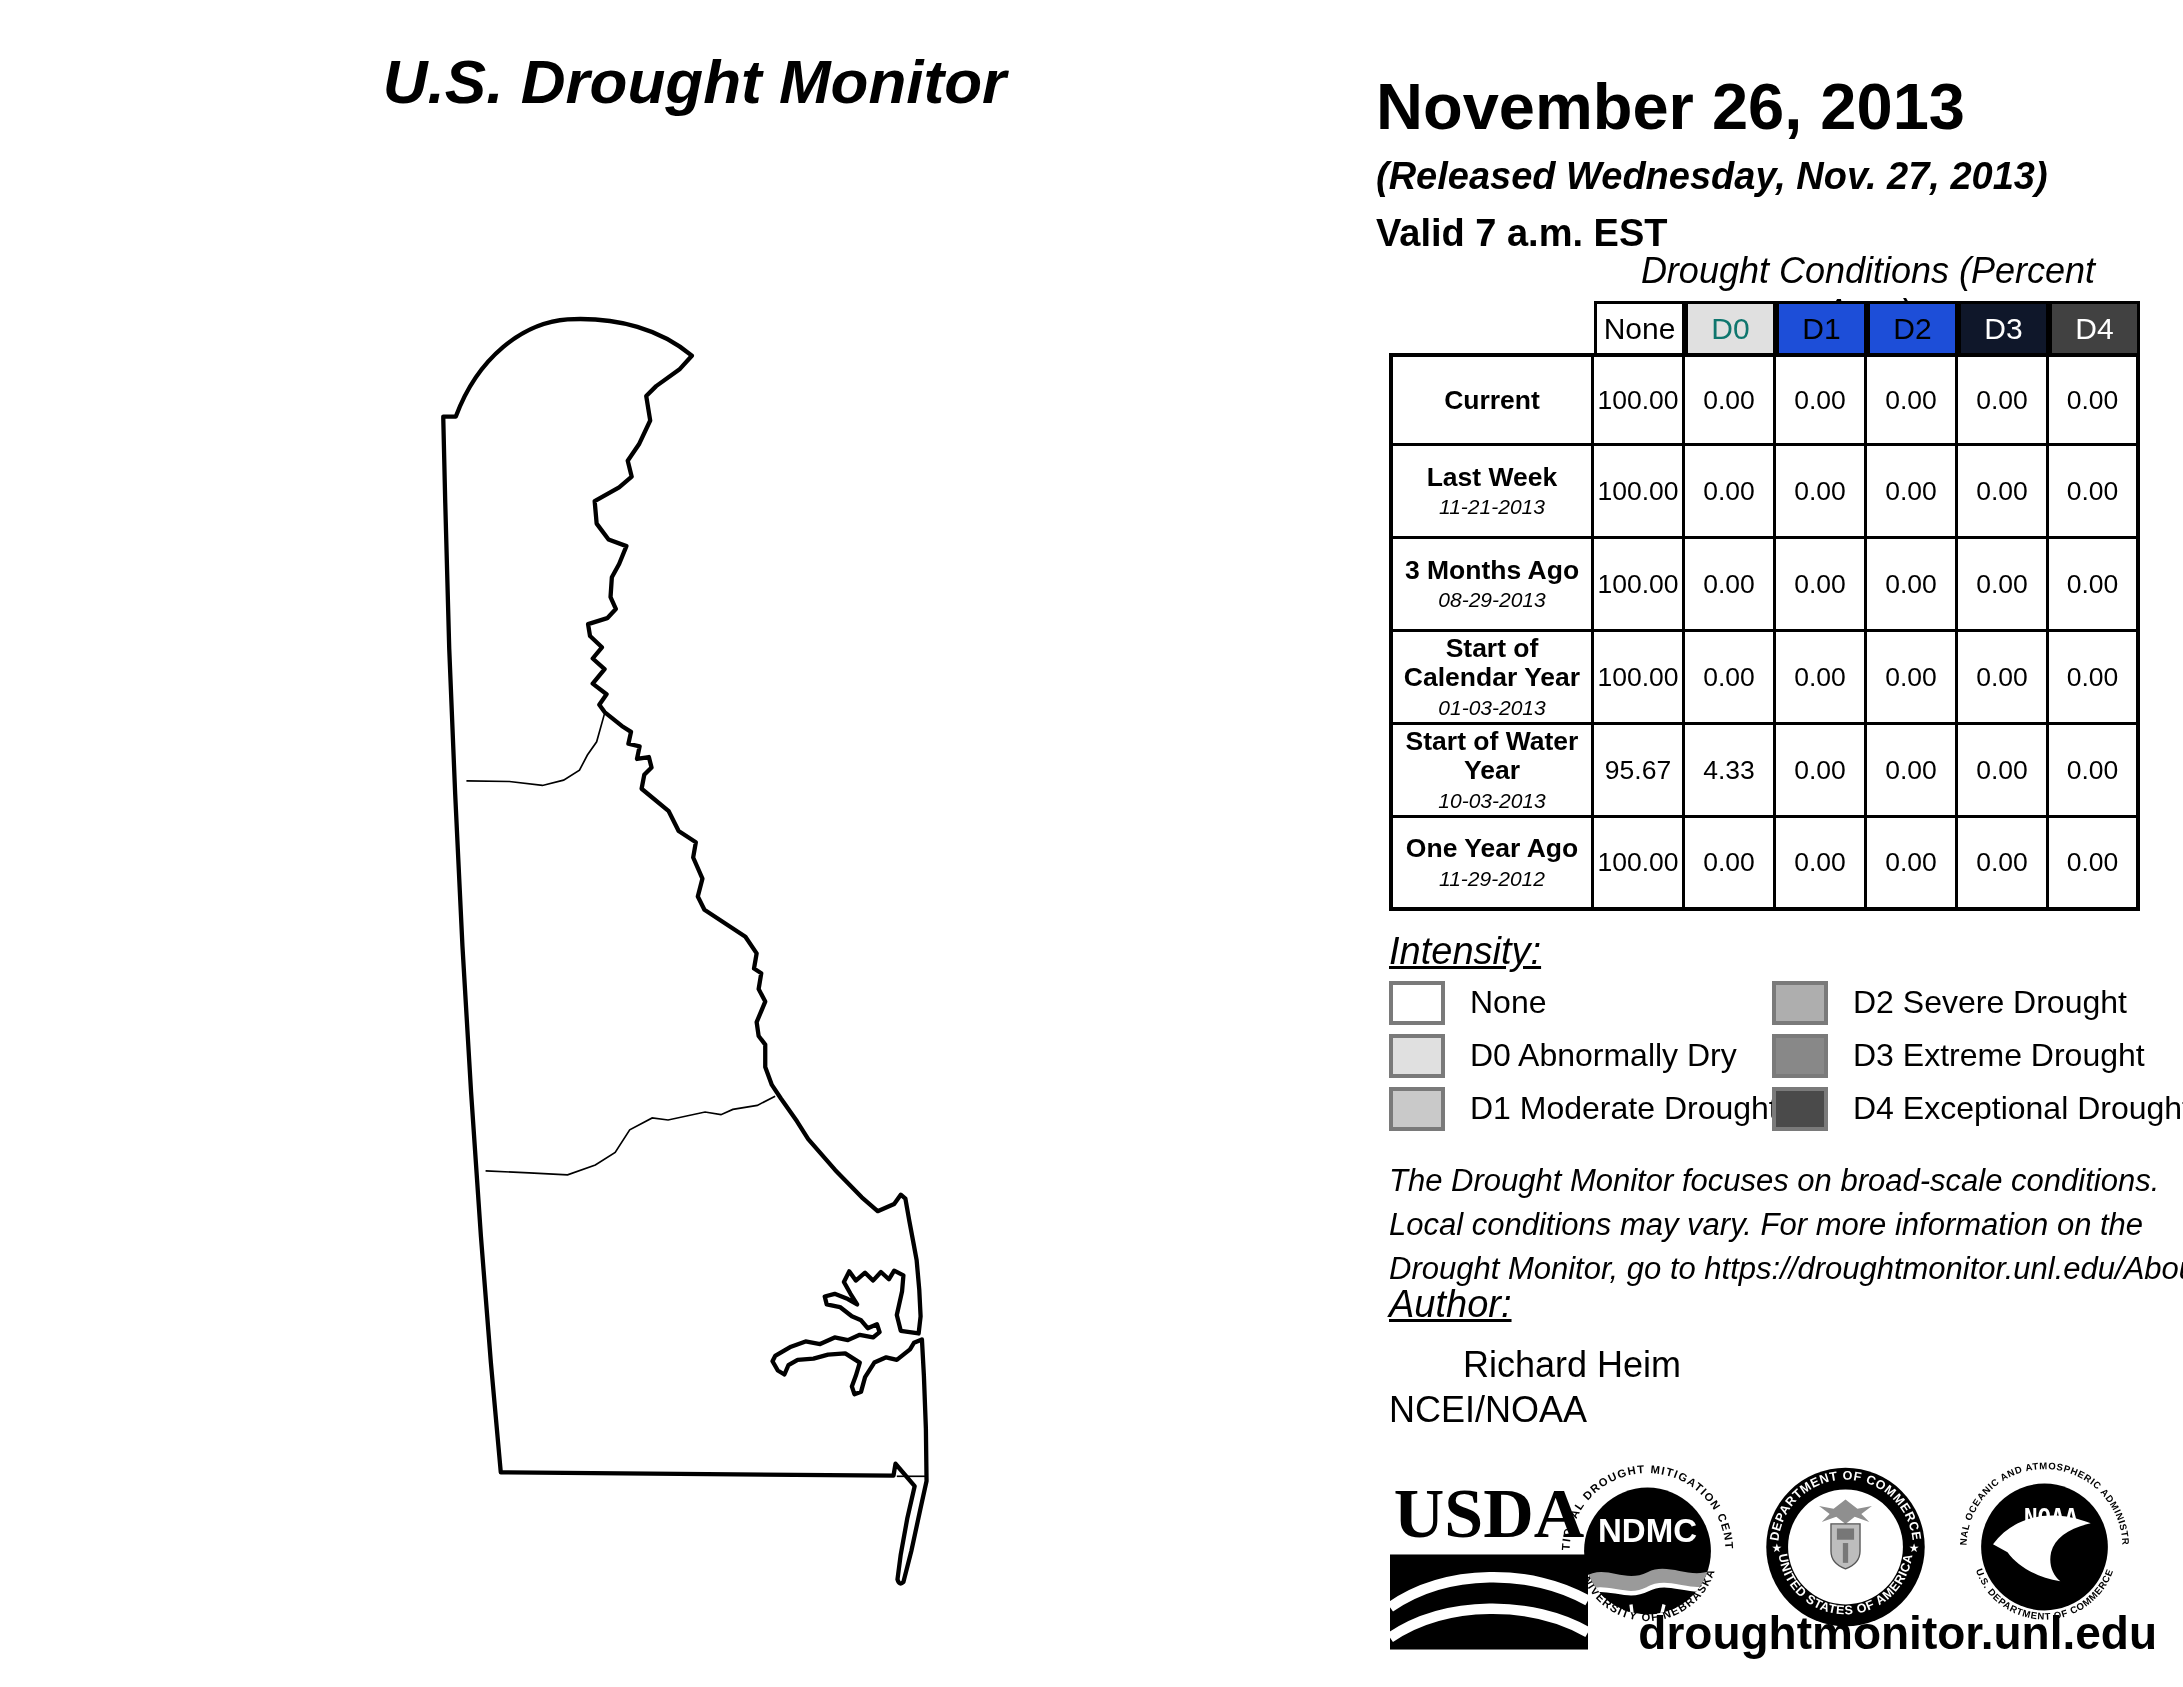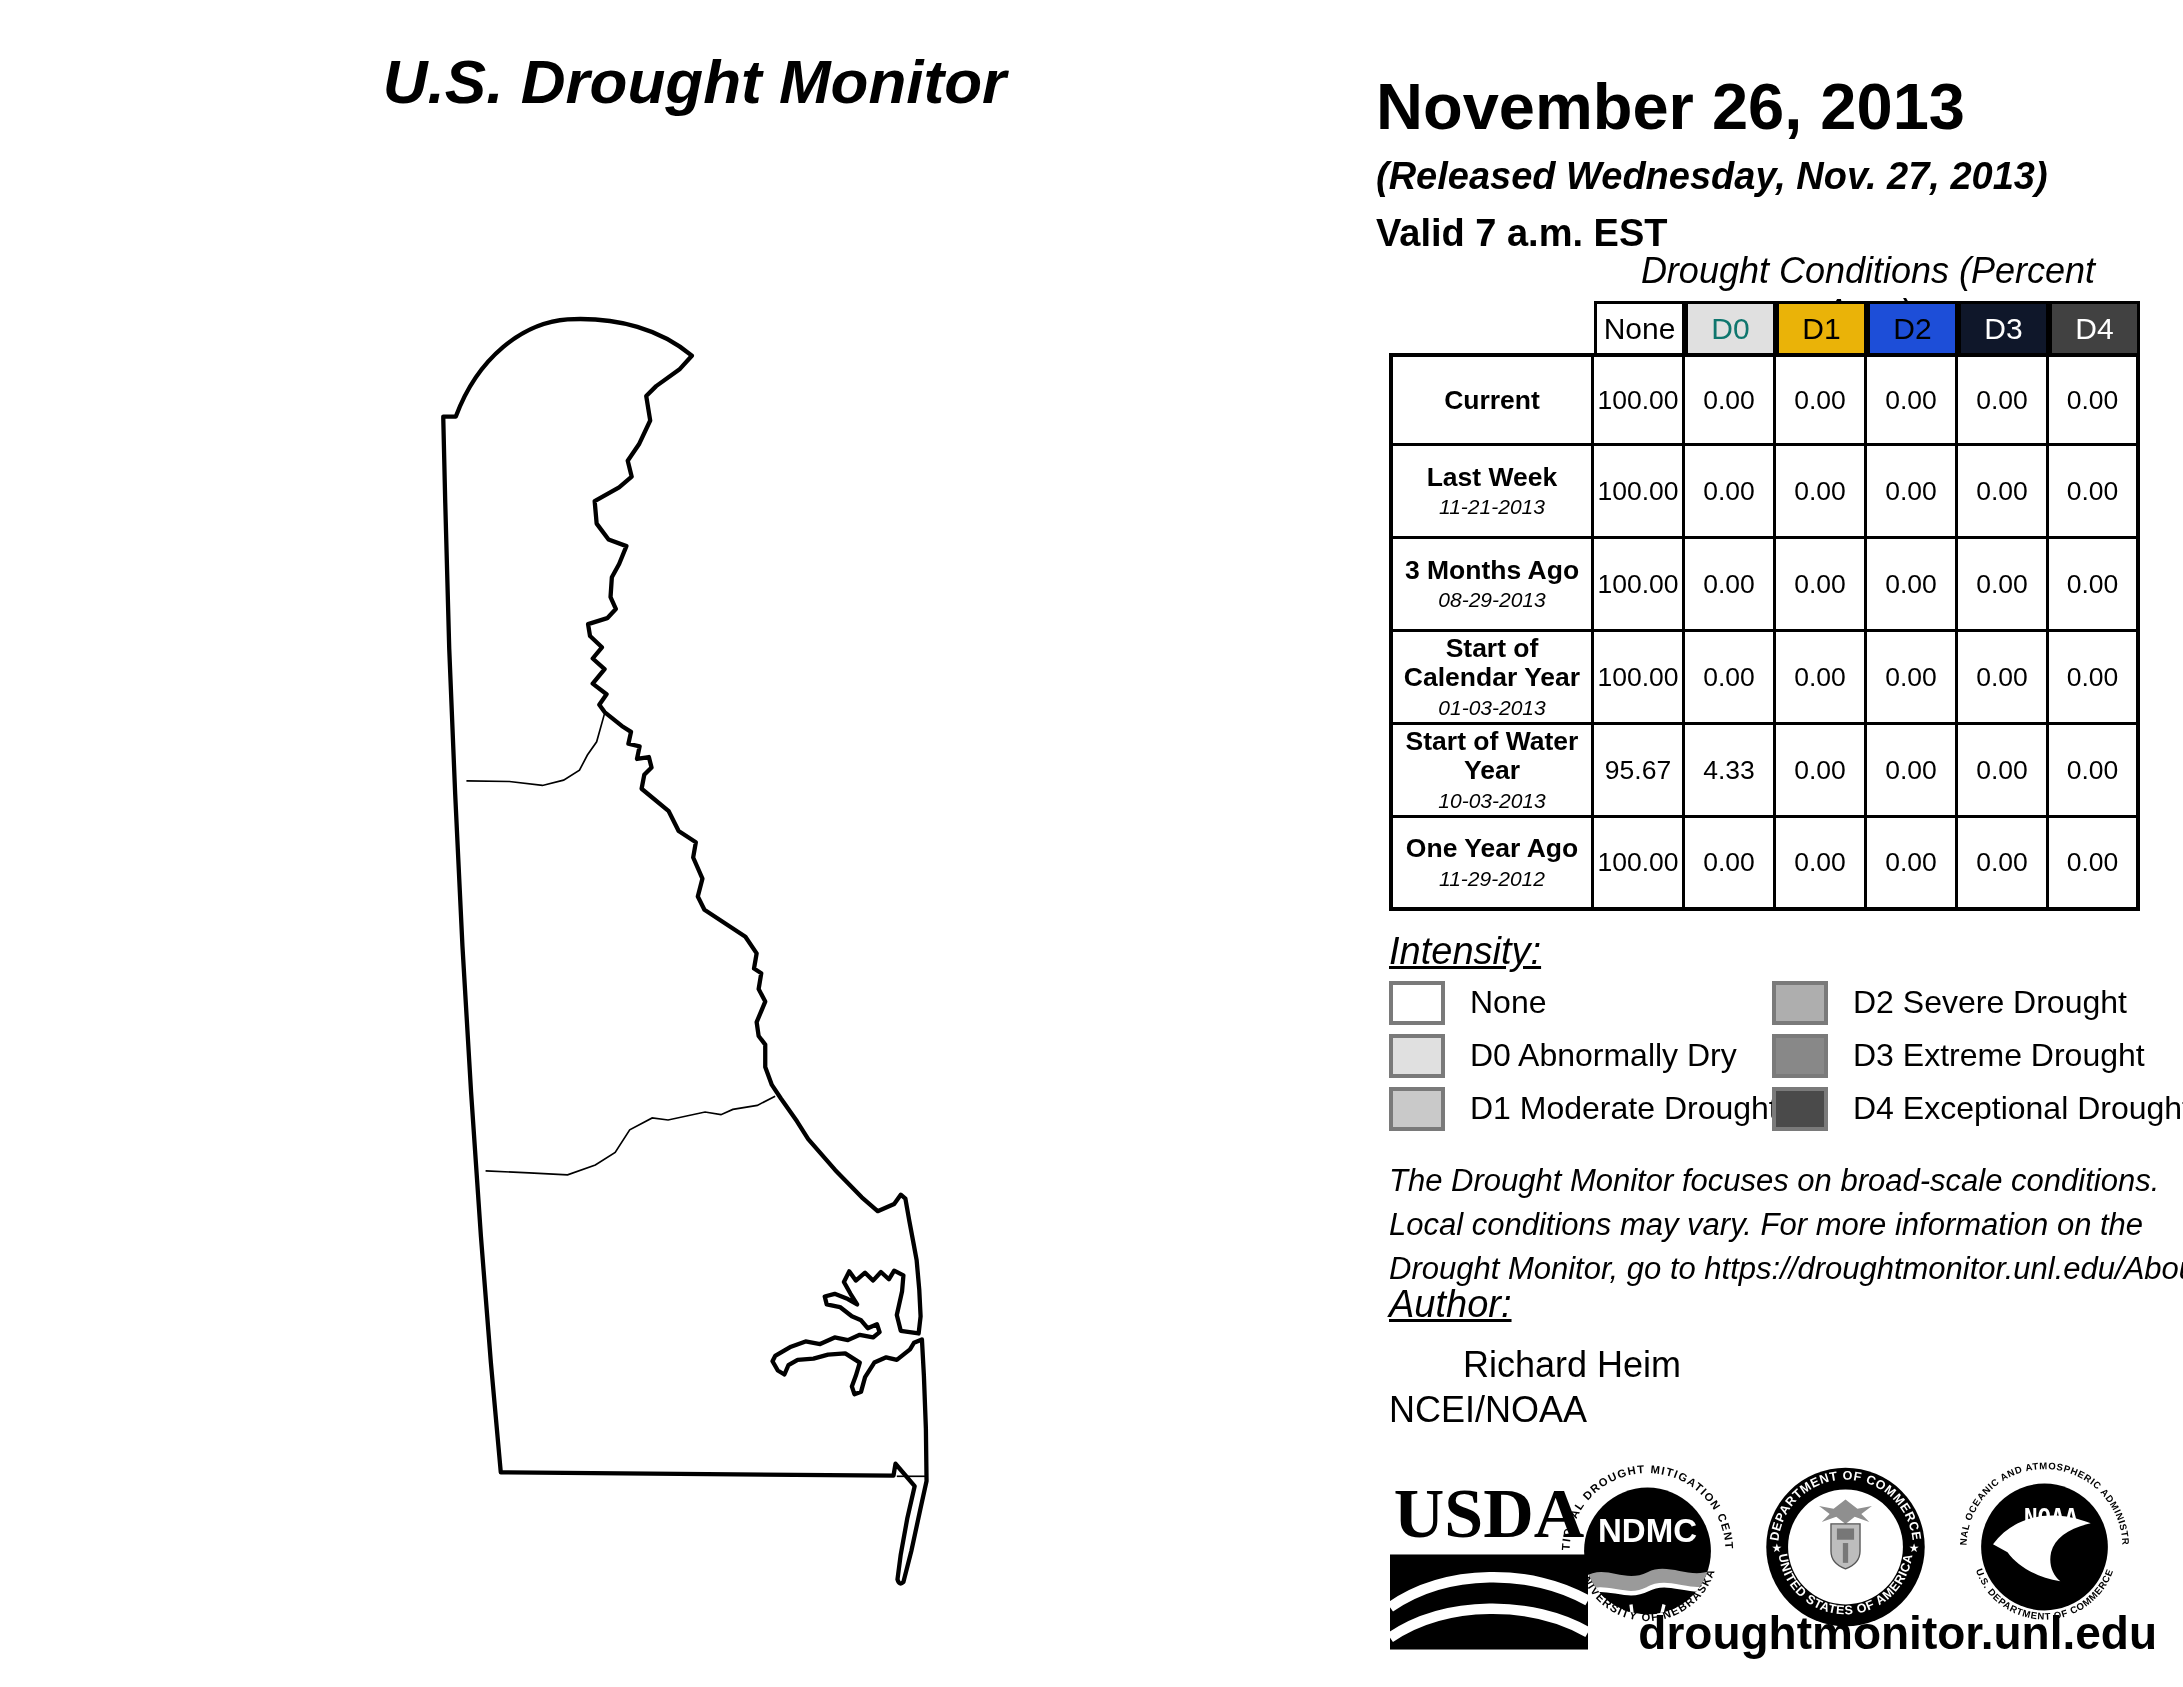--- a/index.html
+++ b/index.html
@@ -111,21 +111,21 @@
   <div id="date-main">November 26, 2013</div>
   <div id="date-released">(Released Wednesday, Nov. 27, 2013)</div>
   <div id="date-valid">Valid 7 a.m. EST</div>
 </div>
 
 <div class="abs" id="table-caption">Drought Conditions (Percent Area)</div>
 
 <div class="abs" id="table-header">
     <div class="hcell" style="background: rgb(255, 255, 255); color: rgb(0, 0, 0);">None</div>
     <div class="hcell" style="background: rgb(224, 224, 224); color: #0f766e;">D0</div>
-    <div class="hcell" style="background: #eab308; color: rgb(0, 0, 0);">D1</div>
+    <div class="hcell" style="background: #1d4ed8; color: rgb(0, 0, 0);">D1</div>
     <div class="hcell" style="background: #1d4ed8; color: rgb(0, 0, 0);">D2</div>
     <div class="hcell" style="background: #0f172a; color: rgb(255, 255, 255);">D3</div>
     <div class="hcell" style="background: rgb(65, 65, 65); color: rgb(255, 255, 255);">D4</div>
   </div>
 <div class="abs" id="table-body">
     <div class="lcell first-row">
       <div class="rlabel">Current</div>
     </div>
     <div class="vcell first-row">100.00</div>
     <div class="vcell first-row">0.00</div>

